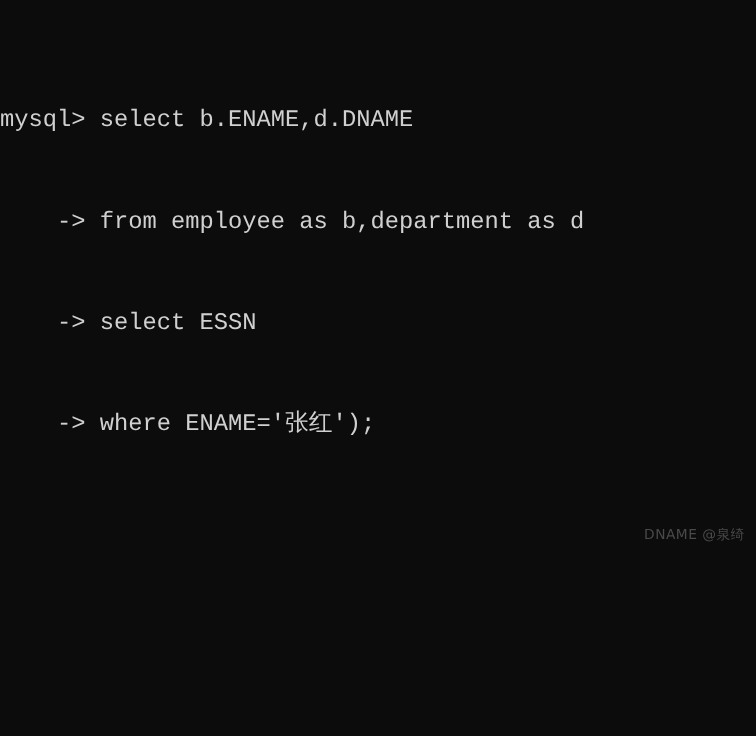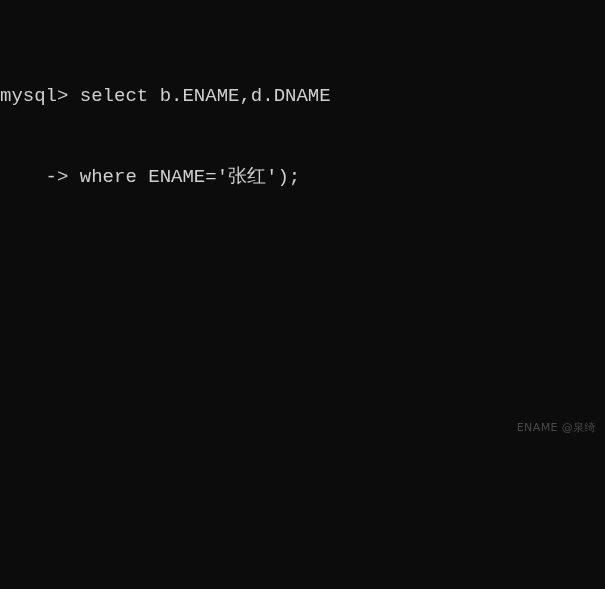--- a/index.html
+++ b/index.html
@@ -45,34 +45,36 @@
     user-select: none;
   }
 </style>
 </head>
 <body>
 
 <div id="terminal">
   <div id="terminal-screen">
 
     <span class="term-line">mysql&gt; select b.ENAME,d.DNAME</span>
+    <span class="term-line">    -&gt; from employee as b,department as d</span>
+    <span class="term-line">    -&gt; select ESSN</span>
     <span class="term-line">    -&gt; where ENAME='张红');</span>
 
     
     
     
 
     
     
     
     
     
     
     
     
     
 
     
     
   </div>
 
-  <div class="watermark">ENAME @泉绮</div>
+  <div class="watermark">DNAME @泉绮</div>
 </div>
 
 </body></html>

